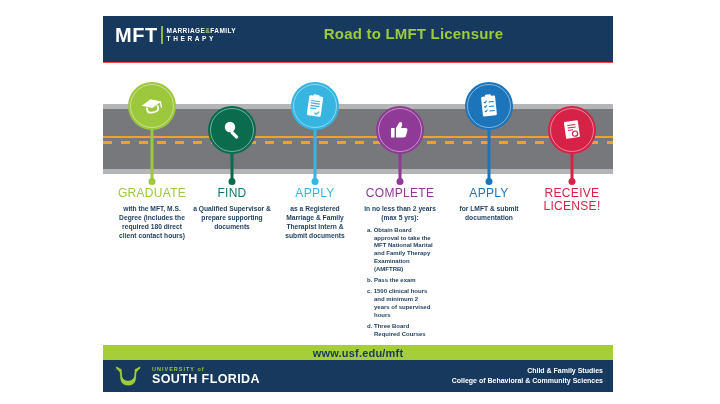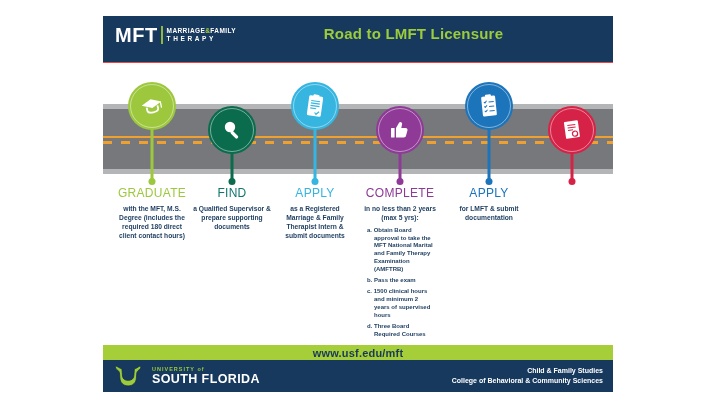--- a/index.html
+++ b/index.html
@@ -204,20 +204,24 @@
         <div class="col-list-item">c. 1500 clinical hours and minimum 2 years of supervised hours</div>
         <div class="col-list-item">d. Three Board Required Courses</div>
       </div>
     </div>
 
     <div class="col col-5">
       <div class="col-title" style="color: rgb(28, 116, 187);">APPLY</div>
       <div class="col-body">for LMFT &amp; submit documentation</div>
     </div>
 
+    <div class="col col-6">
+      <div class="col-title" style="color: rgb(214, 34, 70);">RECEIVE LICENSE!</div>
+      <div class="col-body"></div>
+    </div>
 
     <div class="urlbar" style="background: rgb(166, 206, 57);">
       <span>www.usf.edu/mft</span>
     </div>
 
     <div class="footer" style="background: rgb(23, 57, 94);">
       <span class="usf-logo">
         <svg width="32" height="27" viewBox="0 0 34 28">
           <path fill="#9CCB3B" stroke="#0E2A4A" stroke-width="0.8" d="M4.5 7C2 5.5 2.2 2.6 4 3.2c2.2.8 3 2.3 5.5 2.6l.6 7.7c.2 3 2.6 4.6 6 4.6s5.8-1.6 6-4.6l.6-7.7C25.2 5.5 26 4 28.2 3.2c1.8-.6 2 2.3-.5 3.8-1.7 1-2.4 2.3-2.5 4.4l-.3 4.1C24.6 20.8 21 24 16.1 24s-8.5-3.2-8.8-8.5L7 11.4C6.9 9.3 6.2 8 4.5 7z"></path>
         </svg>

